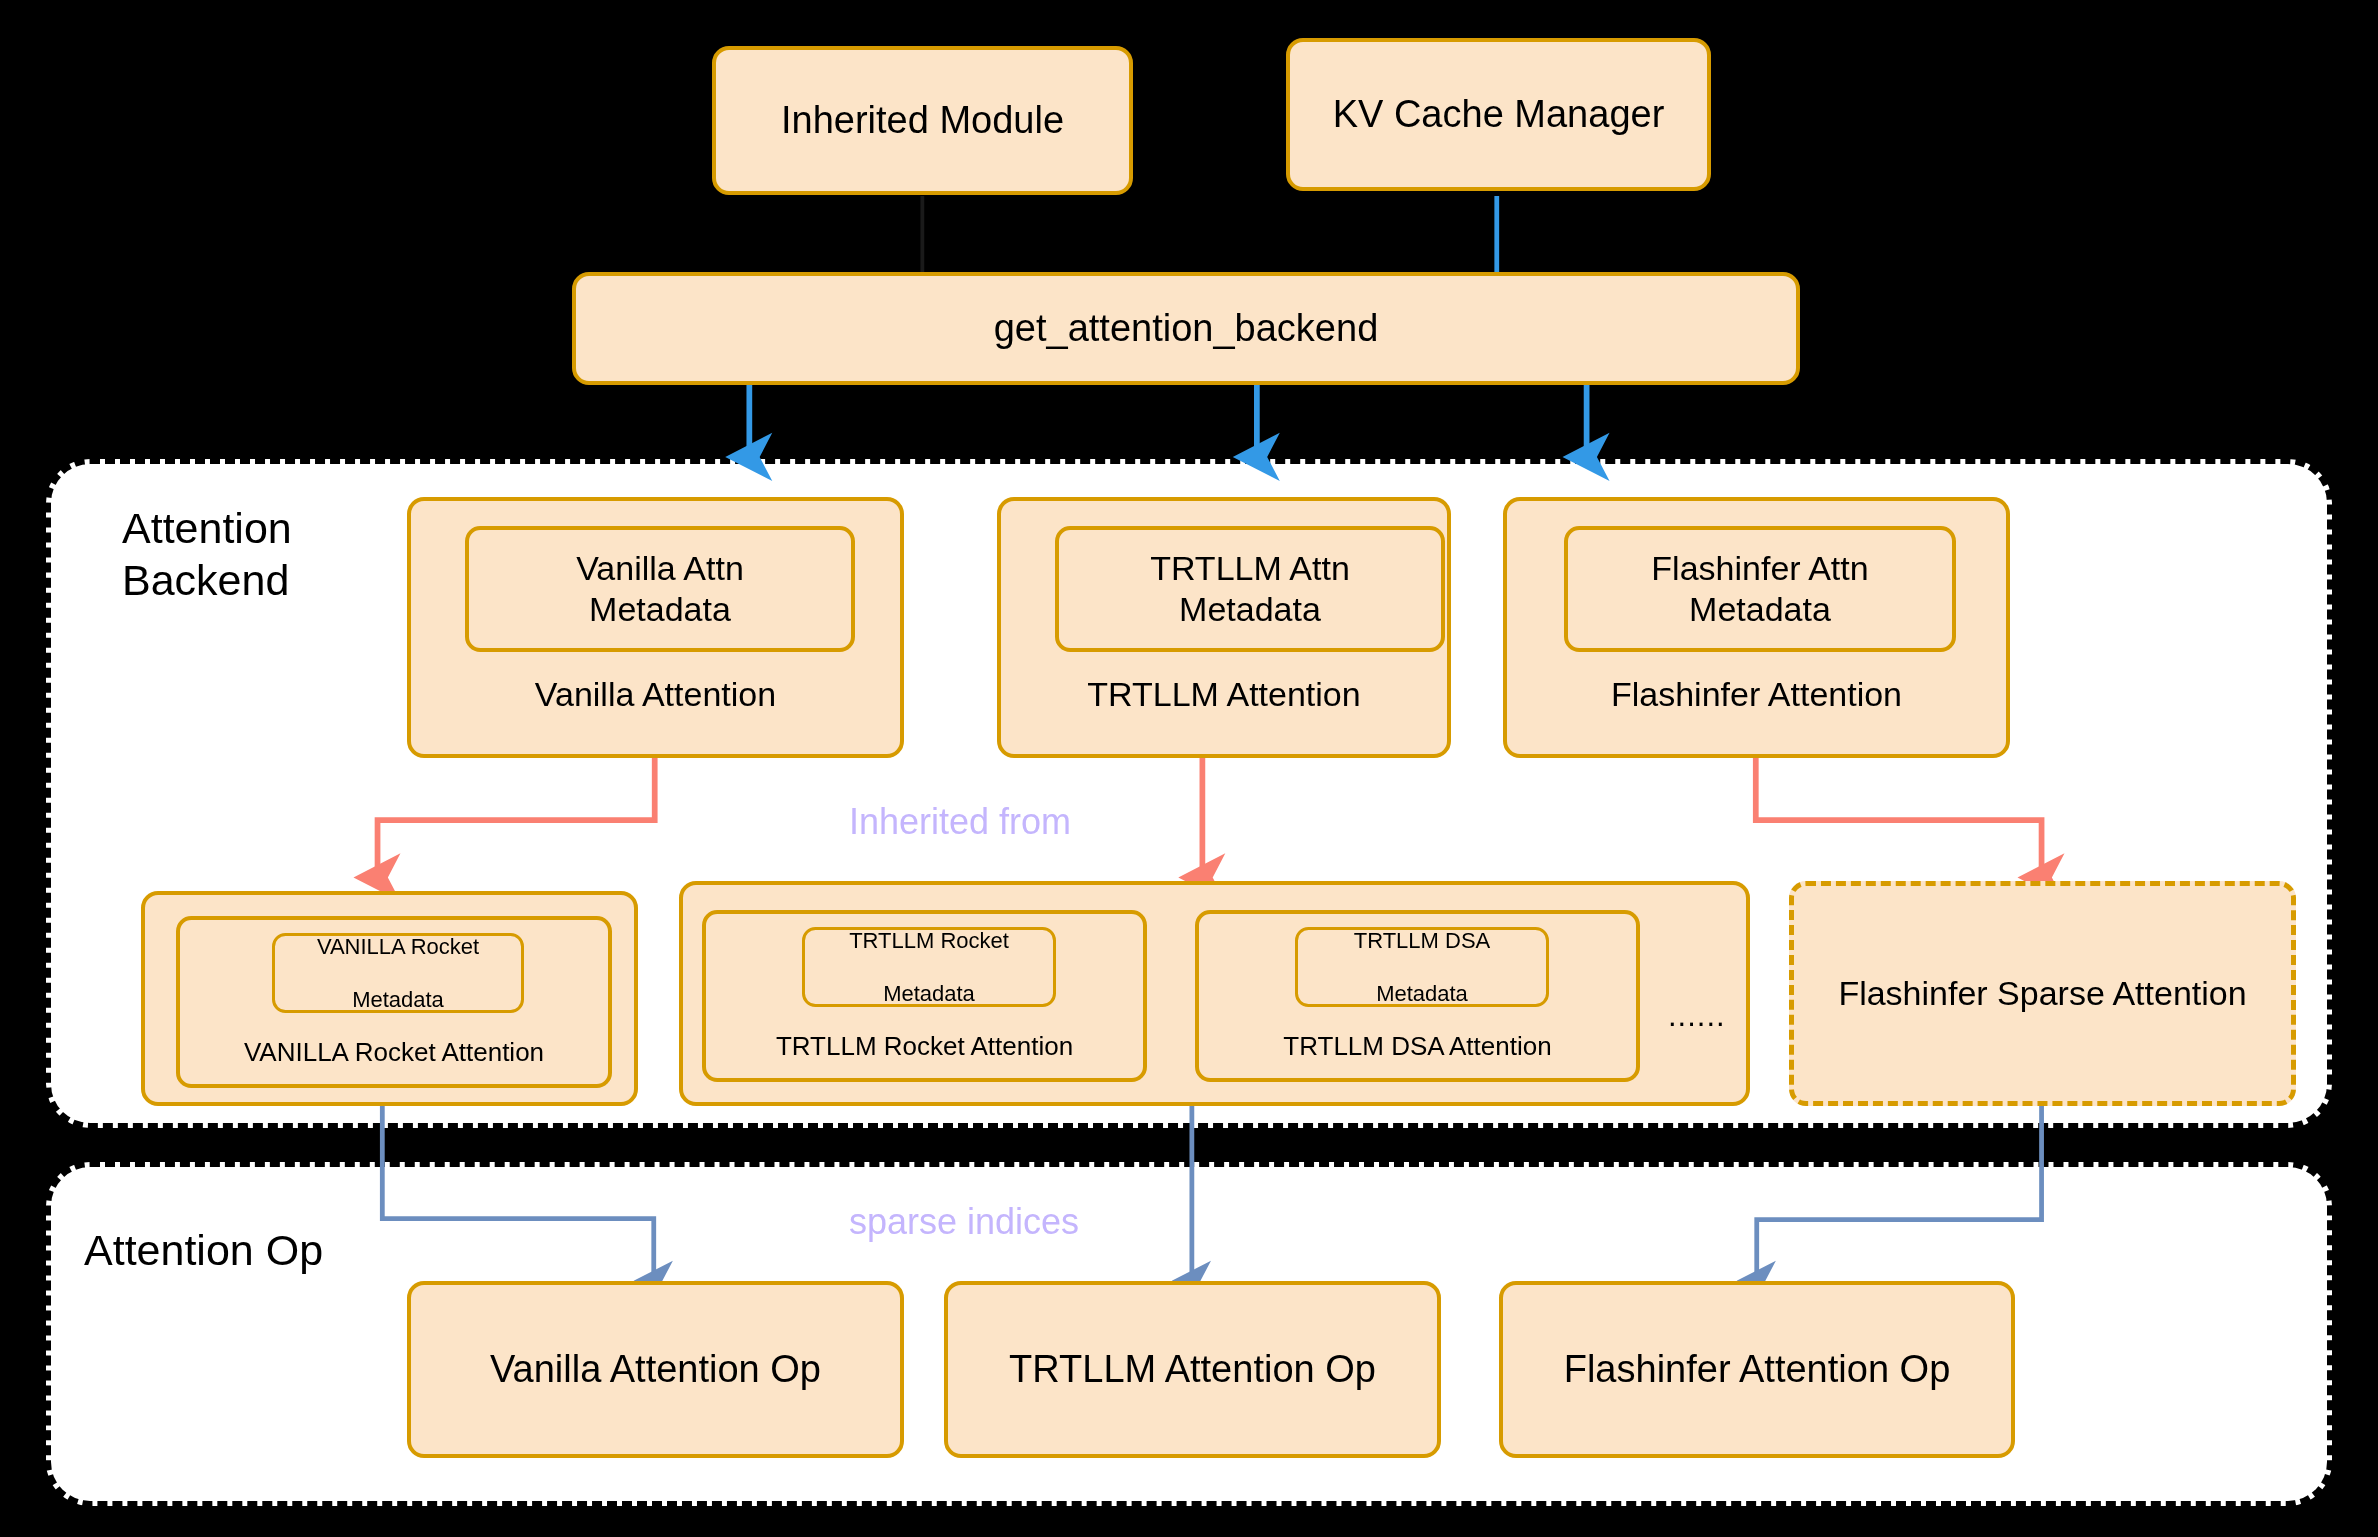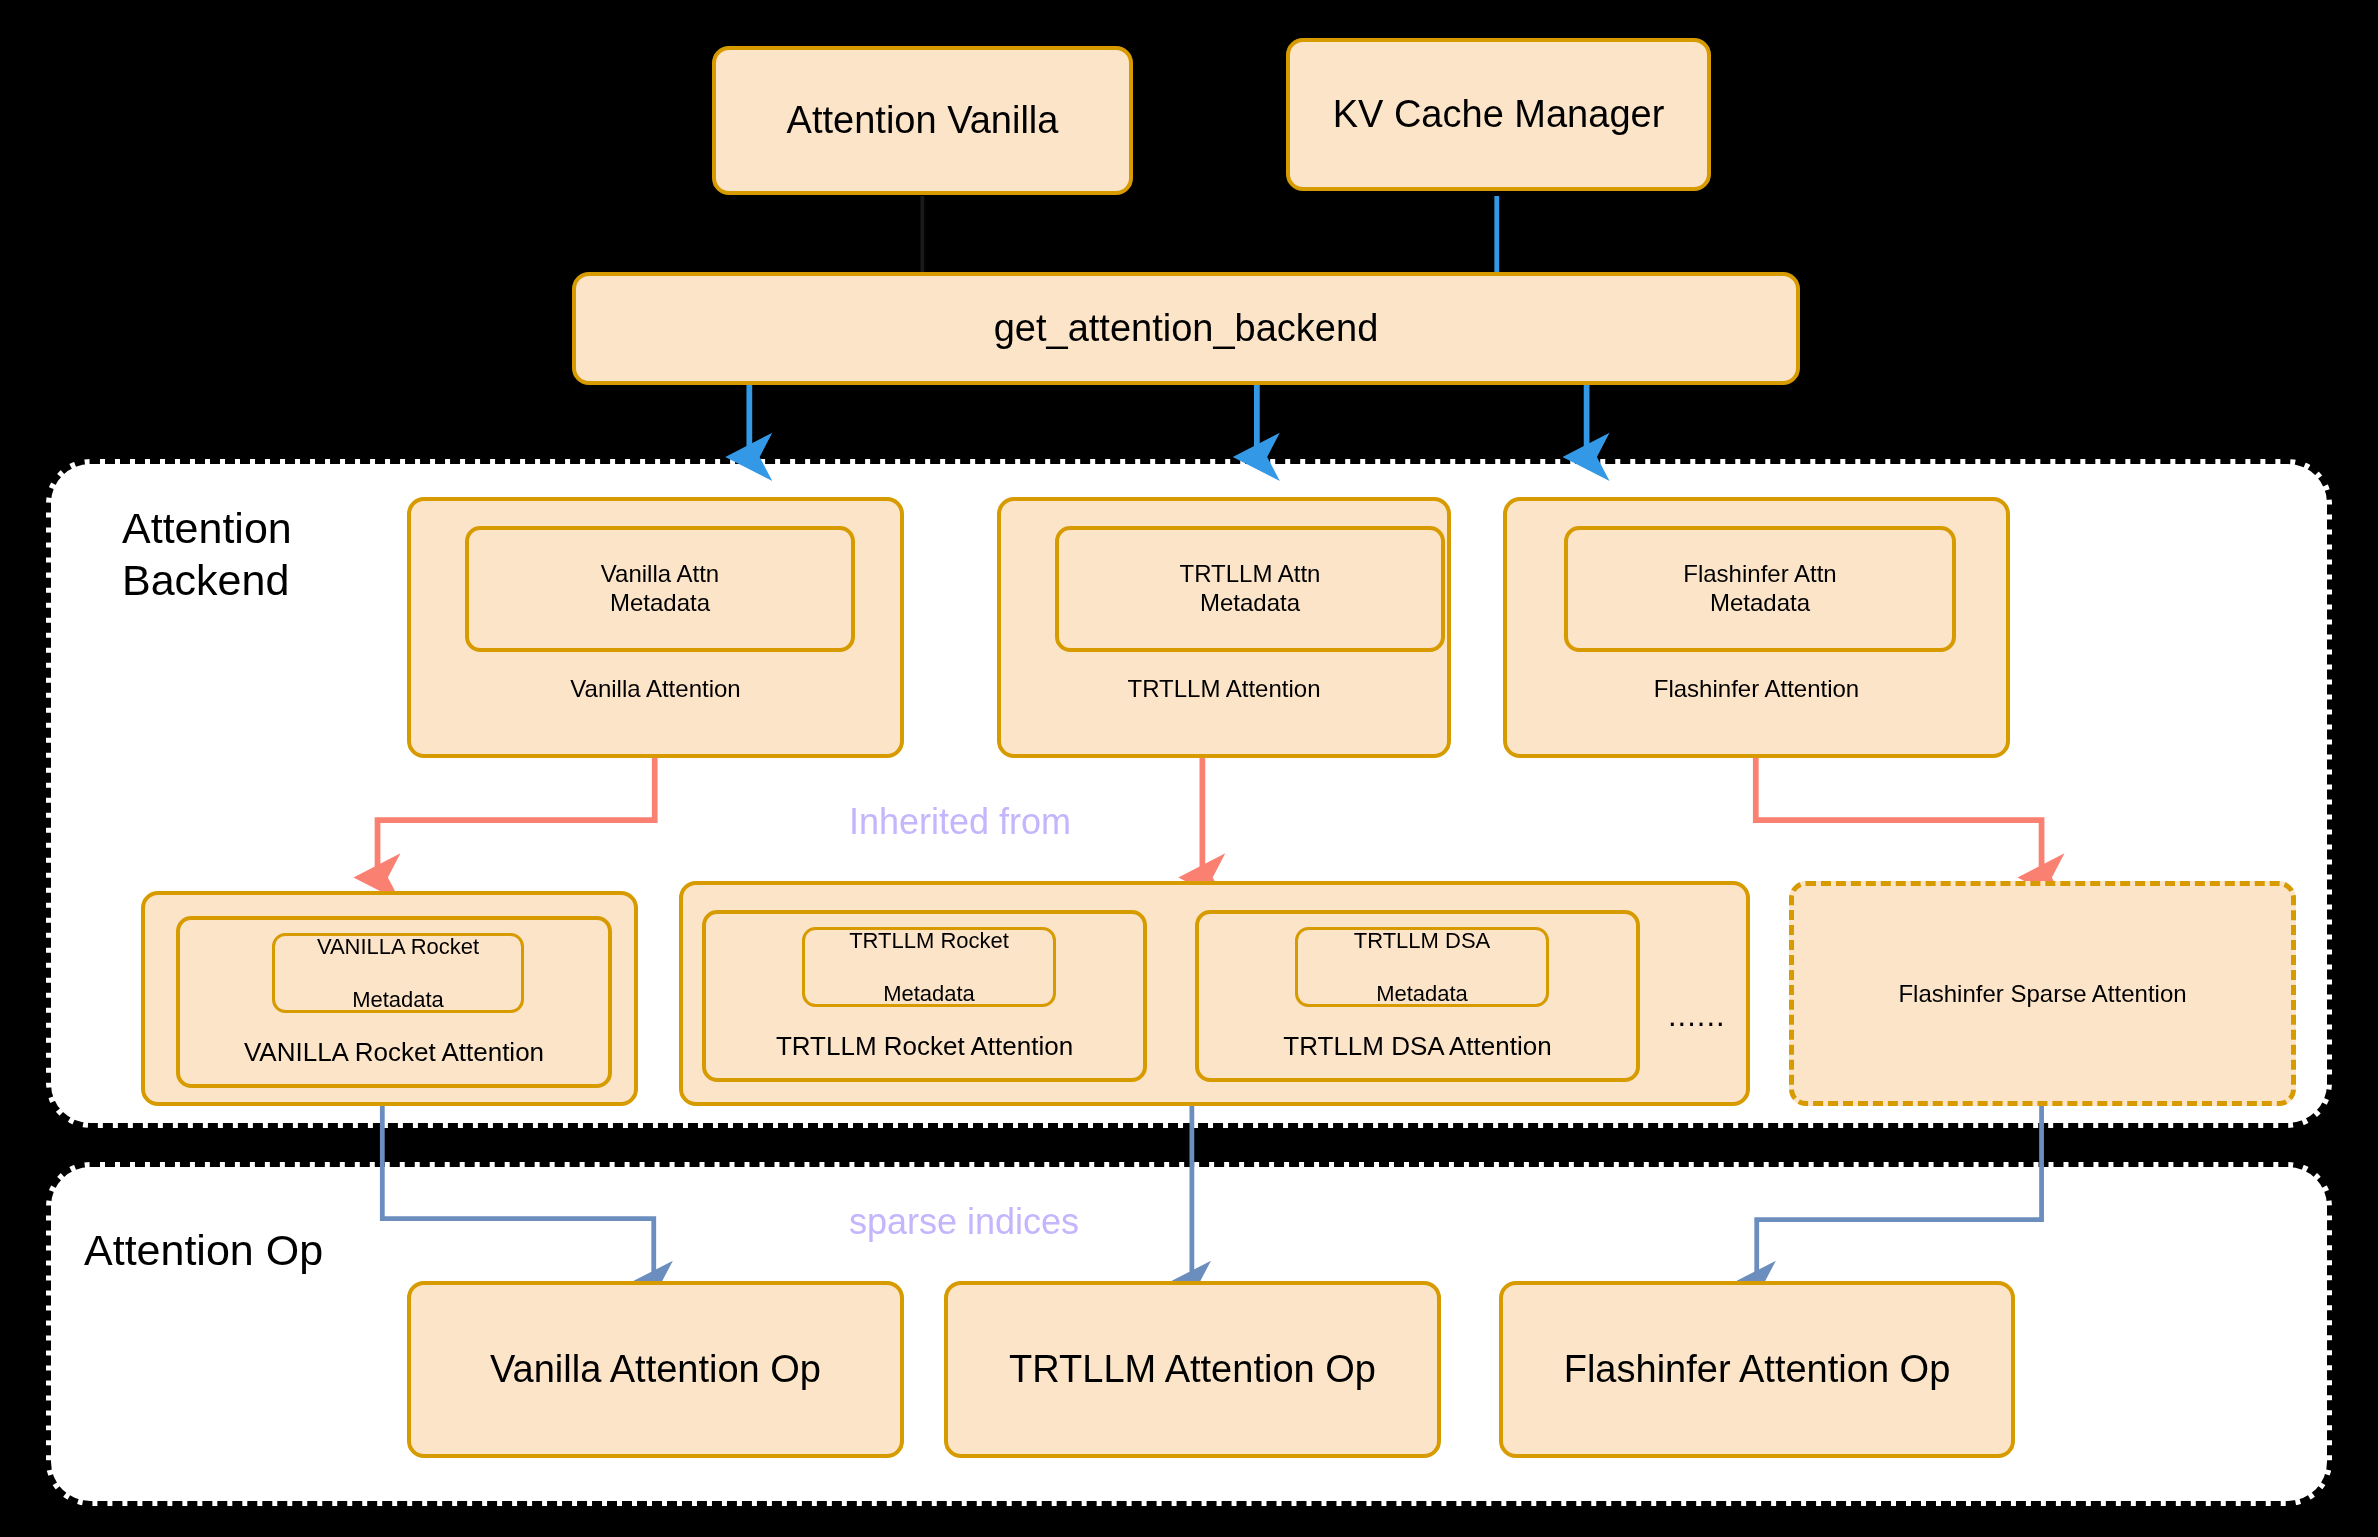--- a/index.html
+++ b/index.html
@@ -58,21 +58,21 @@
     align-items: center;
     justify-content: center;
     text-align: center;
     z-index: 6;
   }
   .node.dashed {
     border-style: dashed;
     border-width: 5.7px;
   }
   .node-lg   { font-size: 38px; }
-  .node-md   { font-size: 24px; }
+  .node-md   { font-size: 34px; }
   .node-sm   { font-size: 26px; }
   .node-xs   { font-size: 22px; }
 
   
   .stack {
     display: block;
     padding: 0;
   }
   .stack > .stack-label {
     position: absolute;
@@ -150,21 +150,21 @@
 
     <path d="M1837,793 L1837,858 L2136,858 L2136,918" stroke="#fa8072" stroke-width="6" fill="none" marker-end="url(#ar-red)"></path>
 
     <path d="M400,1157 L400,1275 L684,1275 L684,1340" stroke="#6c8ebf" stroke-width="5" fill="none" marker-end="url(#ar-slate)"></path>
 
     <path d="M1247,1157 L1247,1340" stroke="#6c8ebf" stroke-width="5" fill="none" marker-end="url(#ar-slate)"></path>
 
     <path d="M2136,1157 L2136,1276 L1838,1276 L1838,1340" stroke="#6c8ebf" stroke-width="5" fill="none" marker-end="url(#ar-slate)"></path>
   </svg>
 
-  <div class="node node-lg" style="left:712px; top:46px; width:421px; height:149px;">Attention Vanilla</div>
+  <div class="node node-lg" style="left:712px; top:46px; width:421px; height:149px;">Inherited Module</div>
 
   <div class="node node-lg" style="left:1286px; top:38px; width:425px; height:153px;">KV Cache Manager</div>
 
   <div class="node node-lg" style="left:572px; top:272px; width:1228px; height:113px;">get_attention_backend</div>
 
   <div class="node stack" style="left:407px; top:497px; width:497px; height:261px;">
     <div class="inner-box node-md" style="left:54px; top:25px; width:390px; height:126px;">Vanilla Attn
 Metadata</div>
     <div class="stack-label node-md" style="top:174px;">Vanilla Attention</div>
   </div>

